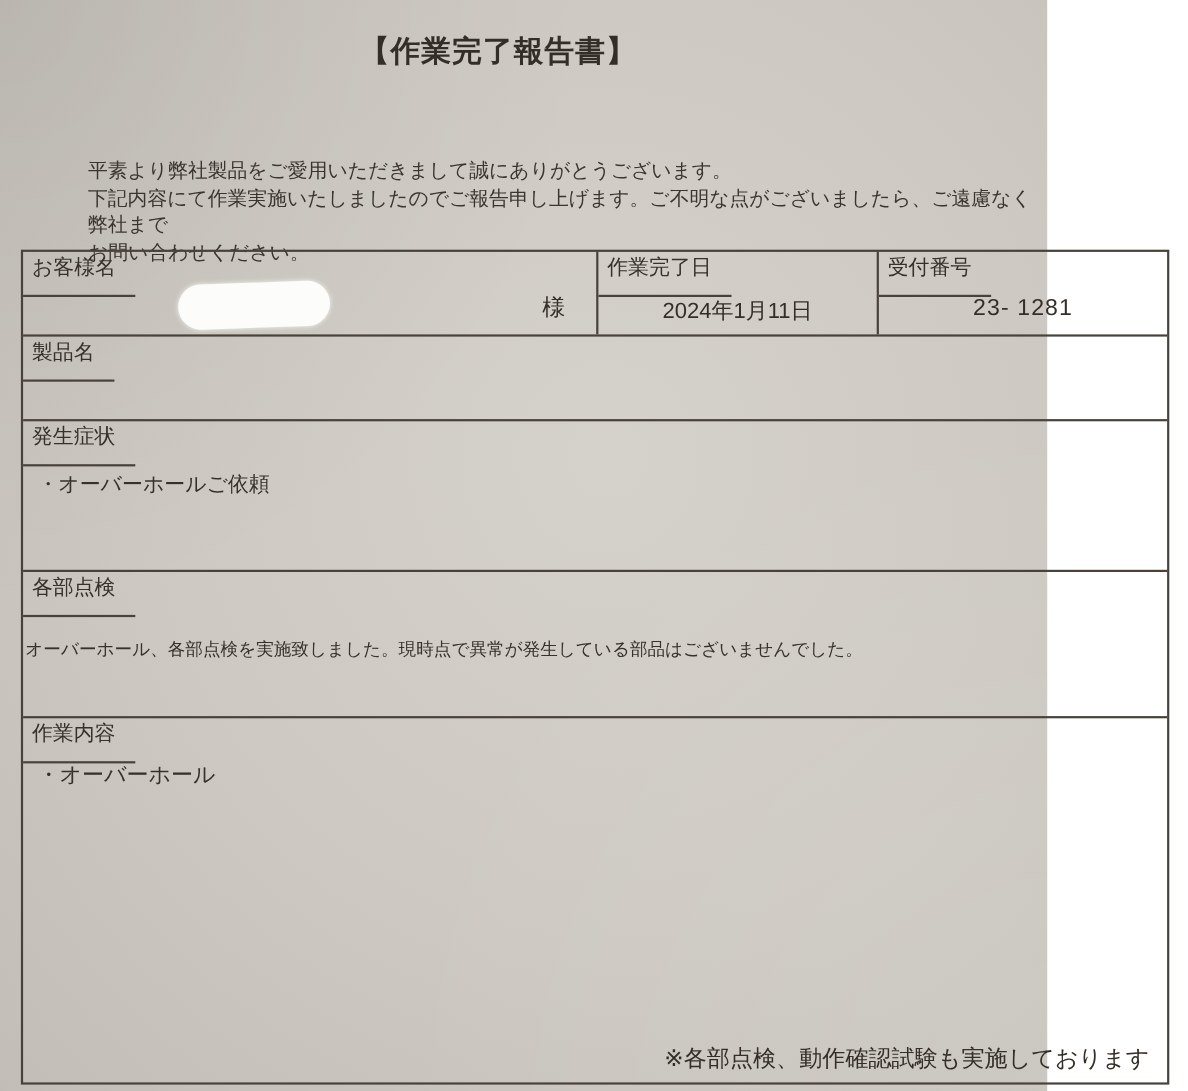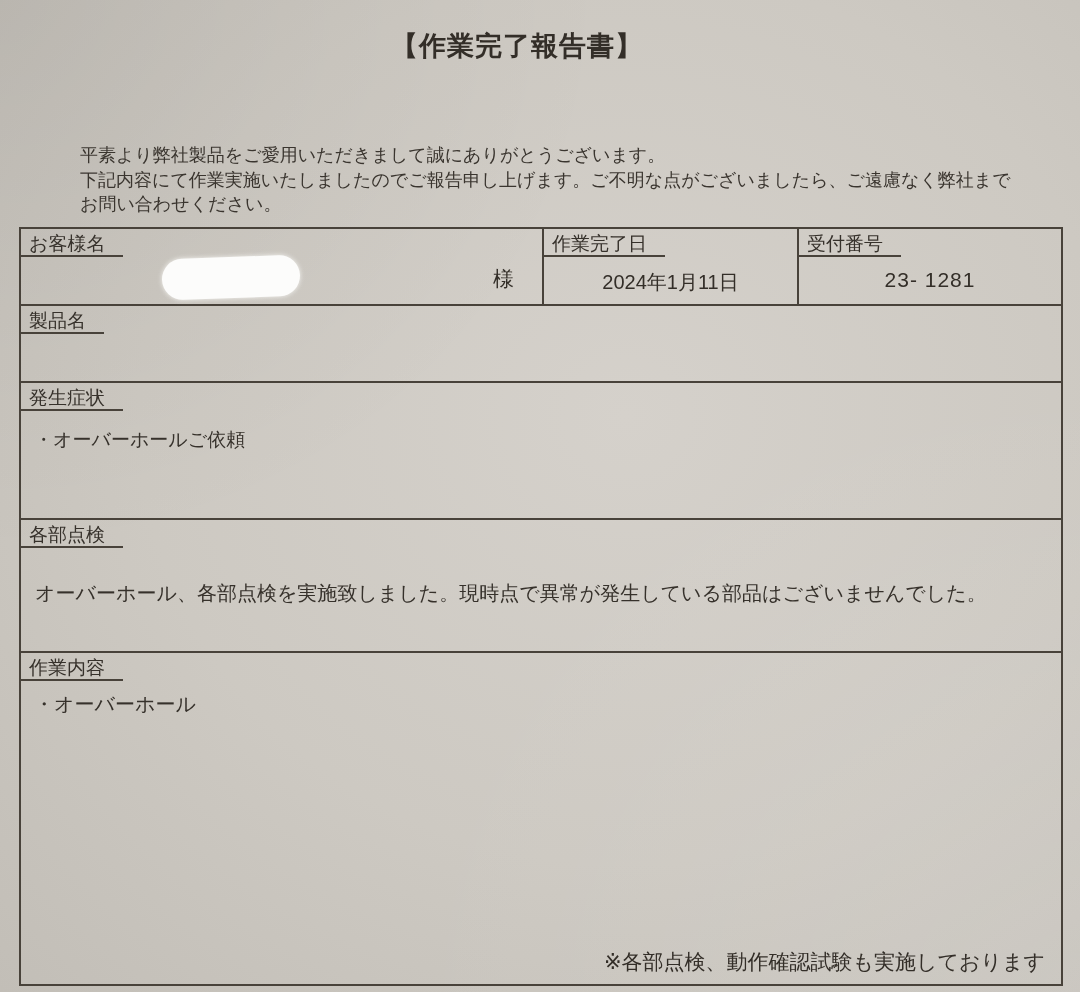--- a/index.html
+++ b/index.html
@@ -2,21 +2,21 @@
 <html lang="ja"><head>
 <meta charset="utf-8">
 <style>
   html,body{margin:0;padding:0;}
   body{
     width:1080px;height:992px;
     font-family:"Liberation Sans","DejaVu Sans",sans-serif;
     overflow:hidden;
   }
   .sheet{
-    position:relative;width:1080px;height:992px;
+    position:relative;width:952px;height:992px;
     background:
       radial-gradient(ellipse at 0% 0%, rgba(0,0,0,0.06), rgba(0,0,0,0) 40%),
       radial-gradient(ellipse at 100% 100%, rgba(255,255,255,0.10), rgba(255,255,255,0) 45%),
       radial-gradient(ellipse at 58% 42%, #d5d1cb 0%, #cdc9c2 55%, #c2beb7 100%);
     color:#38332d;
   }
   .title{
     position:absolute;top:28px;left:0;right:46px;
     margin:0;text-align:center;
     font-size:27px;font-weight:bold;letter-spacing:1px;
@@ -44,21 +44,21 @@
   .cell + .cell{border-left:2px solid #48423a;}
   .c-customer{flex:0 0 521px;}
   .c-date{flex:0 0 255px;}
   .c-reception{flex:1 1 auto;}
   .c-product{flex:0 0 521px;}
   .c-serial{flex:1 1 auto;}
   .c-wide{flex:1 1 auto;}
   .field-label{
     position:absolute;top:0;left:0;
     font-size:19px;line-height:23px;
-    padding:3px 18px 0 8px;
+    padding:3px 18px 13px 8px;
     border-bottom:2px solid #48423a;
     color:#36312b;white-space:nowrap;
   }
   .center-value{
     position:absolute;left:0;right:0;text-align:center;
     white-space:nowrap;color:#332e28;
   }
   .v-date{top:40px;font-size:20px;}
   .v-reception{top:39px;font-size:21px;letter-spacing:1px;}
   .v-product{top:38px;font-size:20px;letter-spacing:0.5px;}
@@ -71,21 +71,21 @@
     position:absolute;left:141px;top:28px;
     width:138px;height:41px;border-radius:22px;
     background:#fcfcfb;
     box-shadow:0 0 5px rgba(252,252,250,0.9);
     transform:rotate(-2deg);
   }
   .body-text{
     position:absolute;white-space:nowrap;color:#36312b;
   }
   .v-symptom{left:13px;top:44px;font-size:19px;}
-  .v-inspection{left:14px;top:60px;font-size:20px;}
+  .v-inspection{left:2px;top:60px;font-size:16px;}
   .v-work{left:13px;top:38px;font-size:20px;}
   .footer-note{
     position:absolute;right:16px;bottom:8px;
     font-size:21px;color:#332e28;white-space:nowrap;
   }
 </style>
 </head>
 <body>
 
 <div class="sheet">

